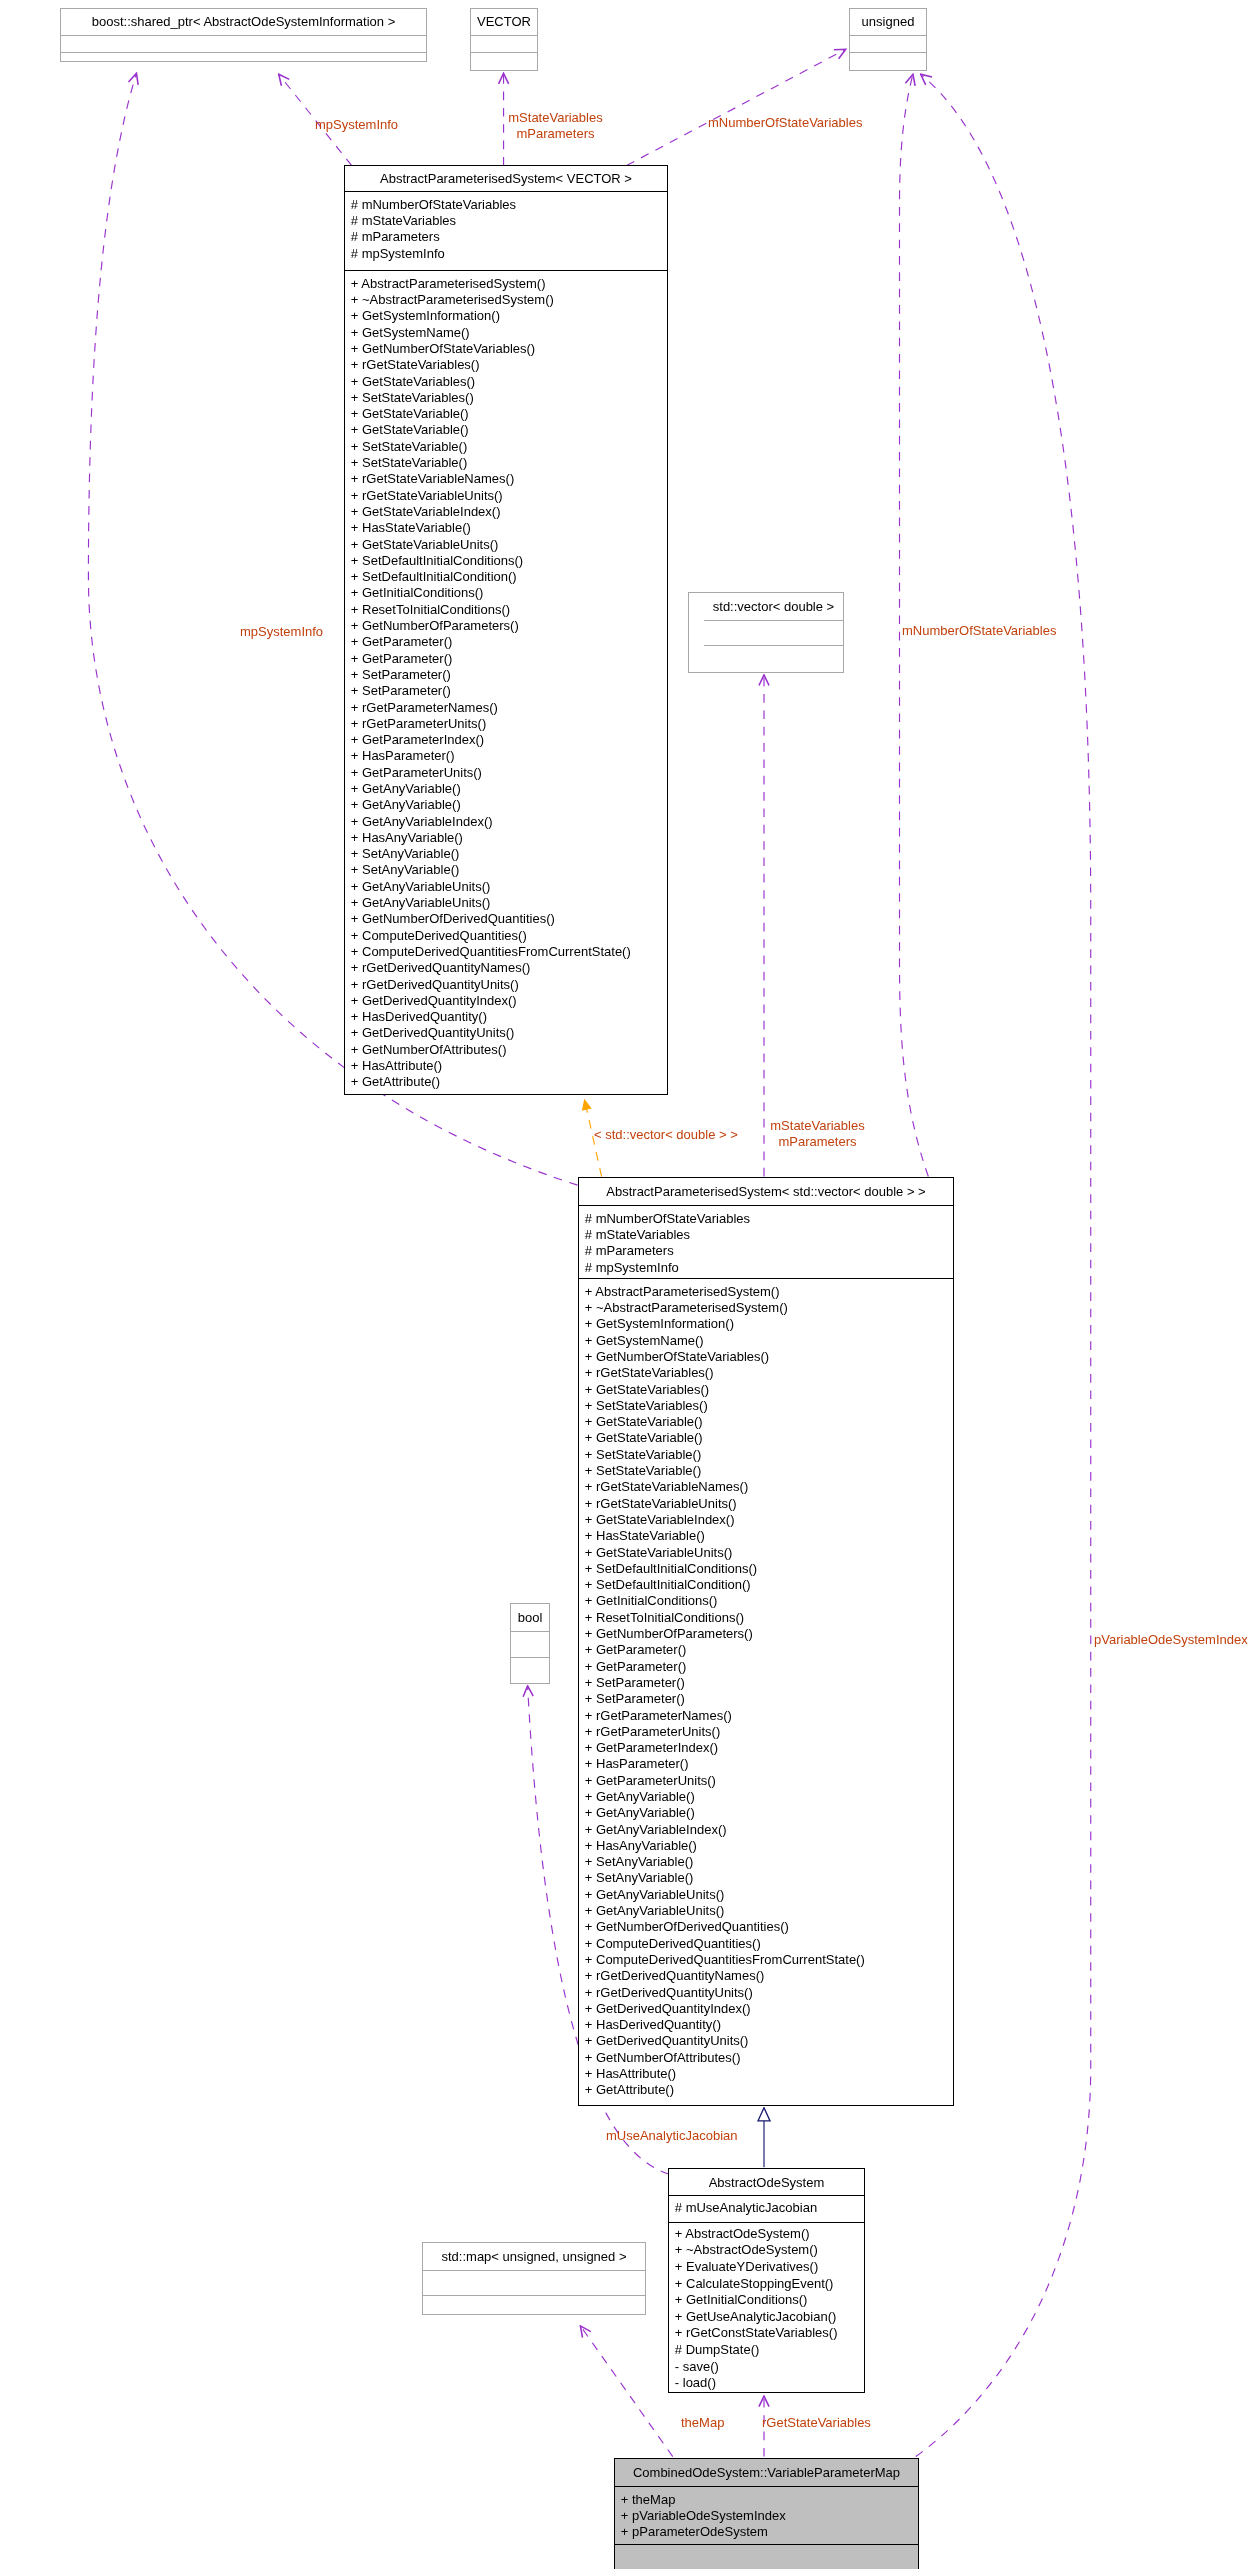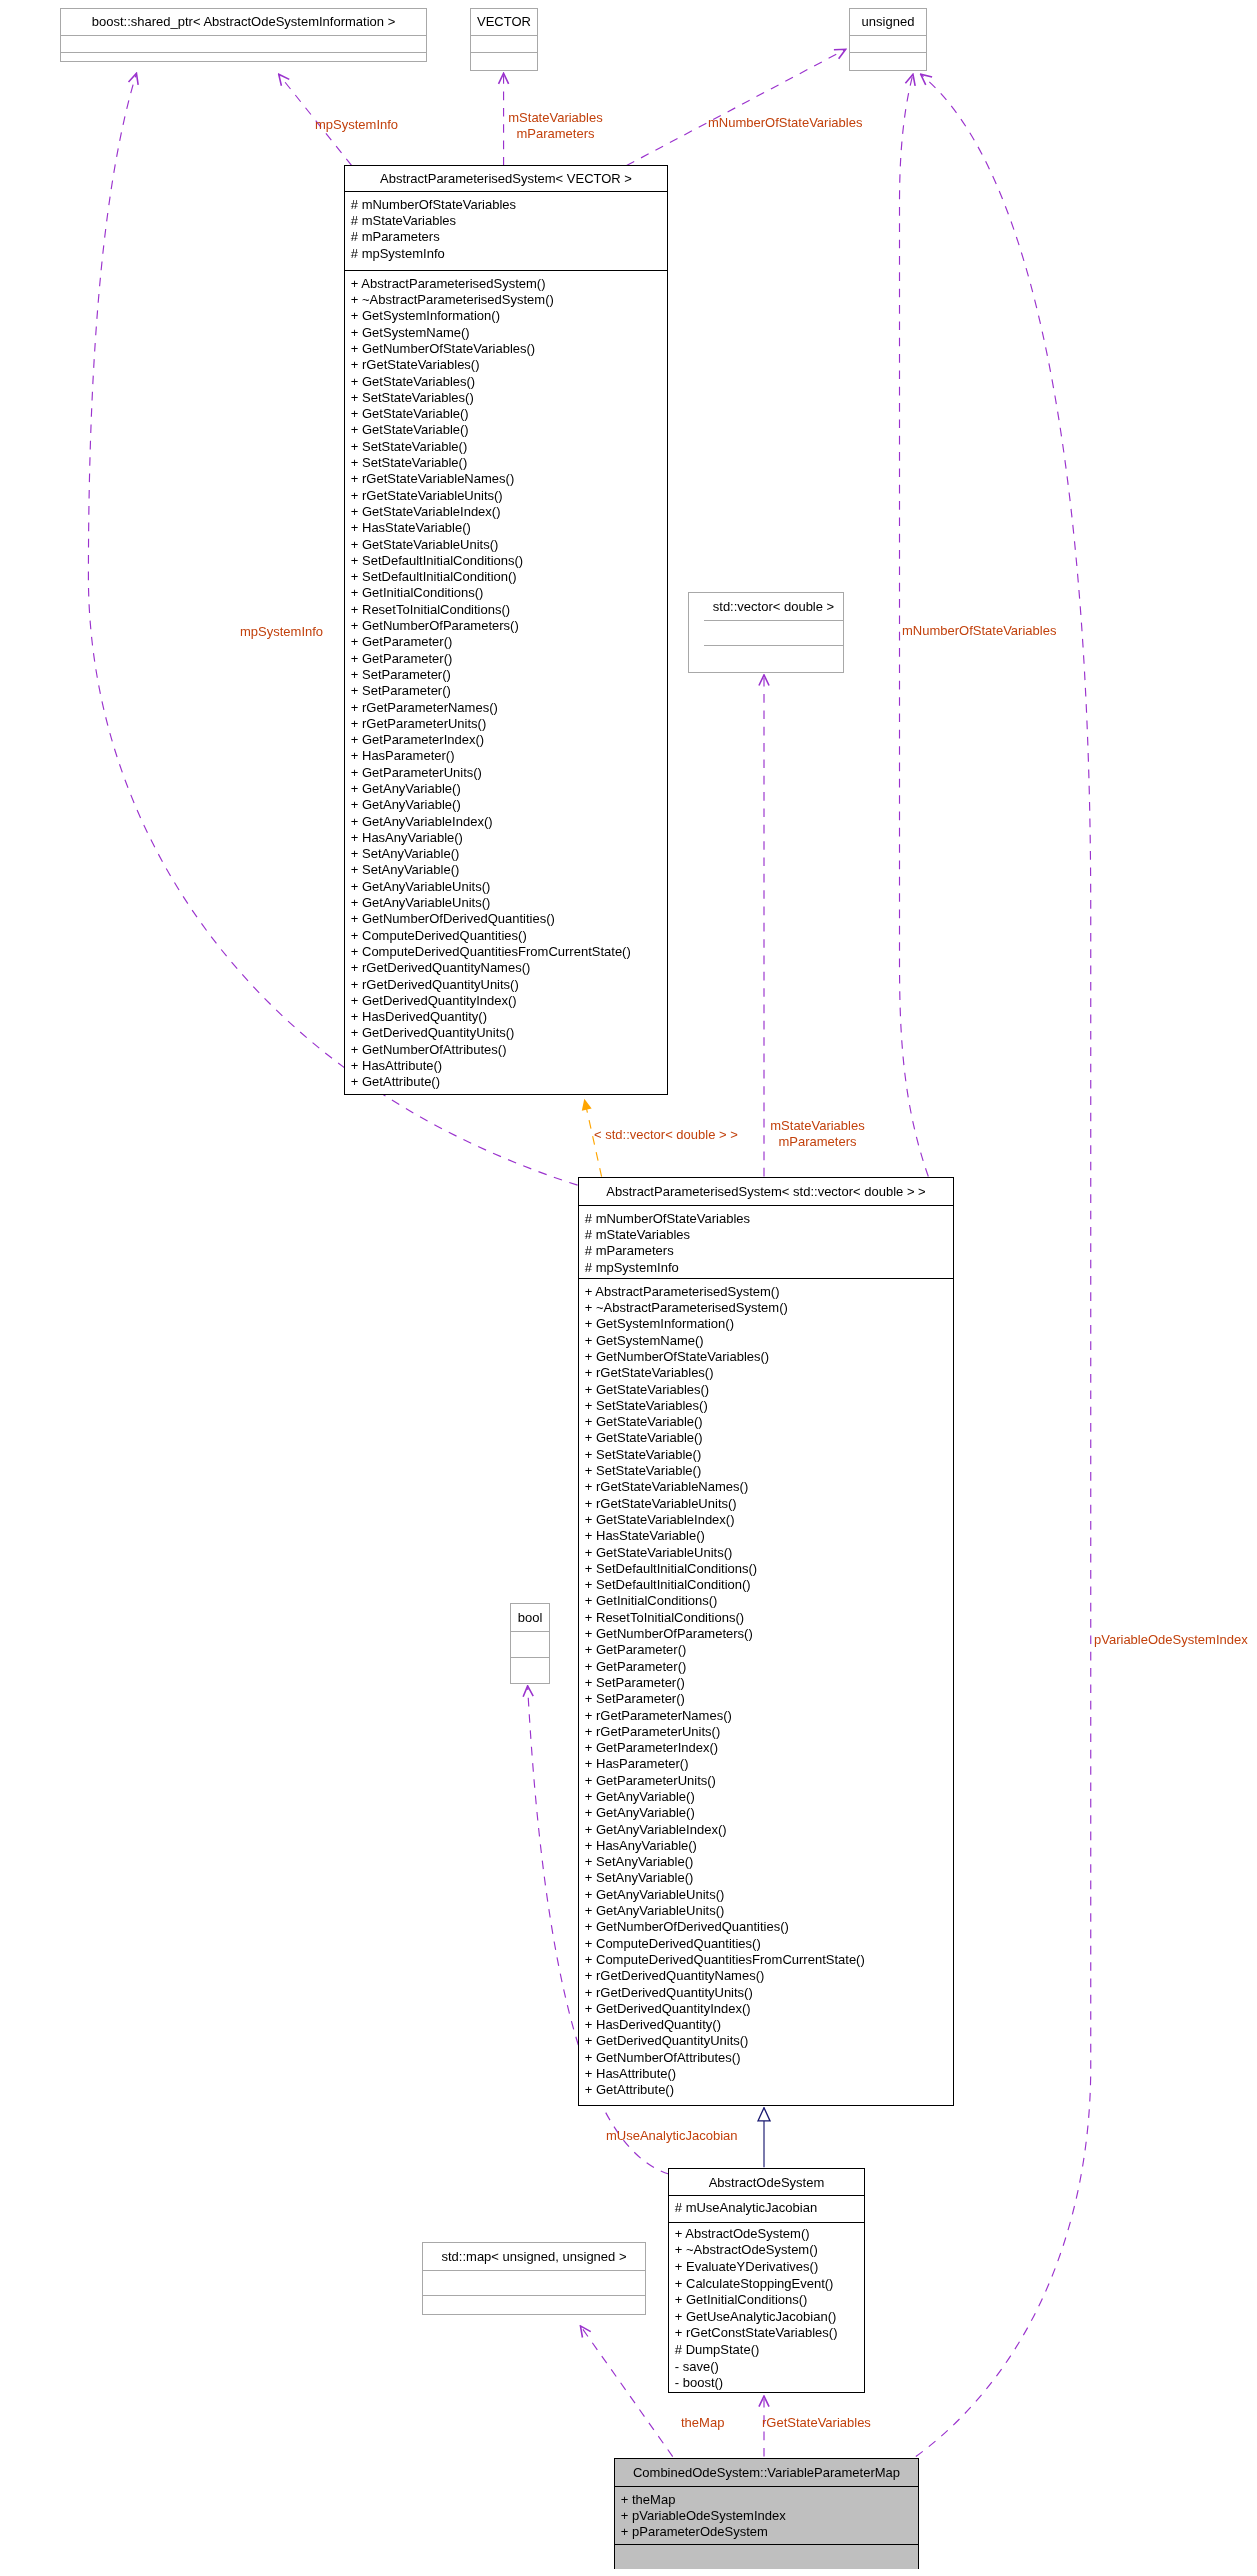--- a/index.html
+++ b/index.html
@@ -236,21 +236,21 @@
     <div class="comp methods ode-methods" style="height:170px; padding-top:2.9px;">
         <div class="member-line">+ AbstractOdeSystem()</div>
         <div class="member-line">+ ~AbstractOdeSystem()</div>
         <div class="member-line">+ EvaluateYDerivatives()</div>
         <div class="member-line">+ CalculateStoppingEvent()</div>
         <div class="member-line">+ GetInitialConditions()</div>
         <div class="member-line">+ GetUseAnalyticJacobian()</div>
         <div class="member-line">+ rGetConstStateVariables()</div>
         <div class="member-line"># DumpState()</div>
         <div class="member-line">- save()</div>
-        <div class="member-line">- boost()</div>
+        <div class="member-line">- load()</div>
       </div>
   </div>
 
   <div class="uml-node type-node" style="left:422px; top:2242px; width:224px; height:73px;">
     <div class="title" style="height:27px;">std::map&lt; unsigned, unsigned &gt;</div>
     <div class="comp" style="height:25px;"></div>
     <div class="comp" style="height:27px;"></div>
   </div>
 
   <div class="uml-node class-node highlight-node" style="left:614px; top:2458px; width:305px; height:111px;">

